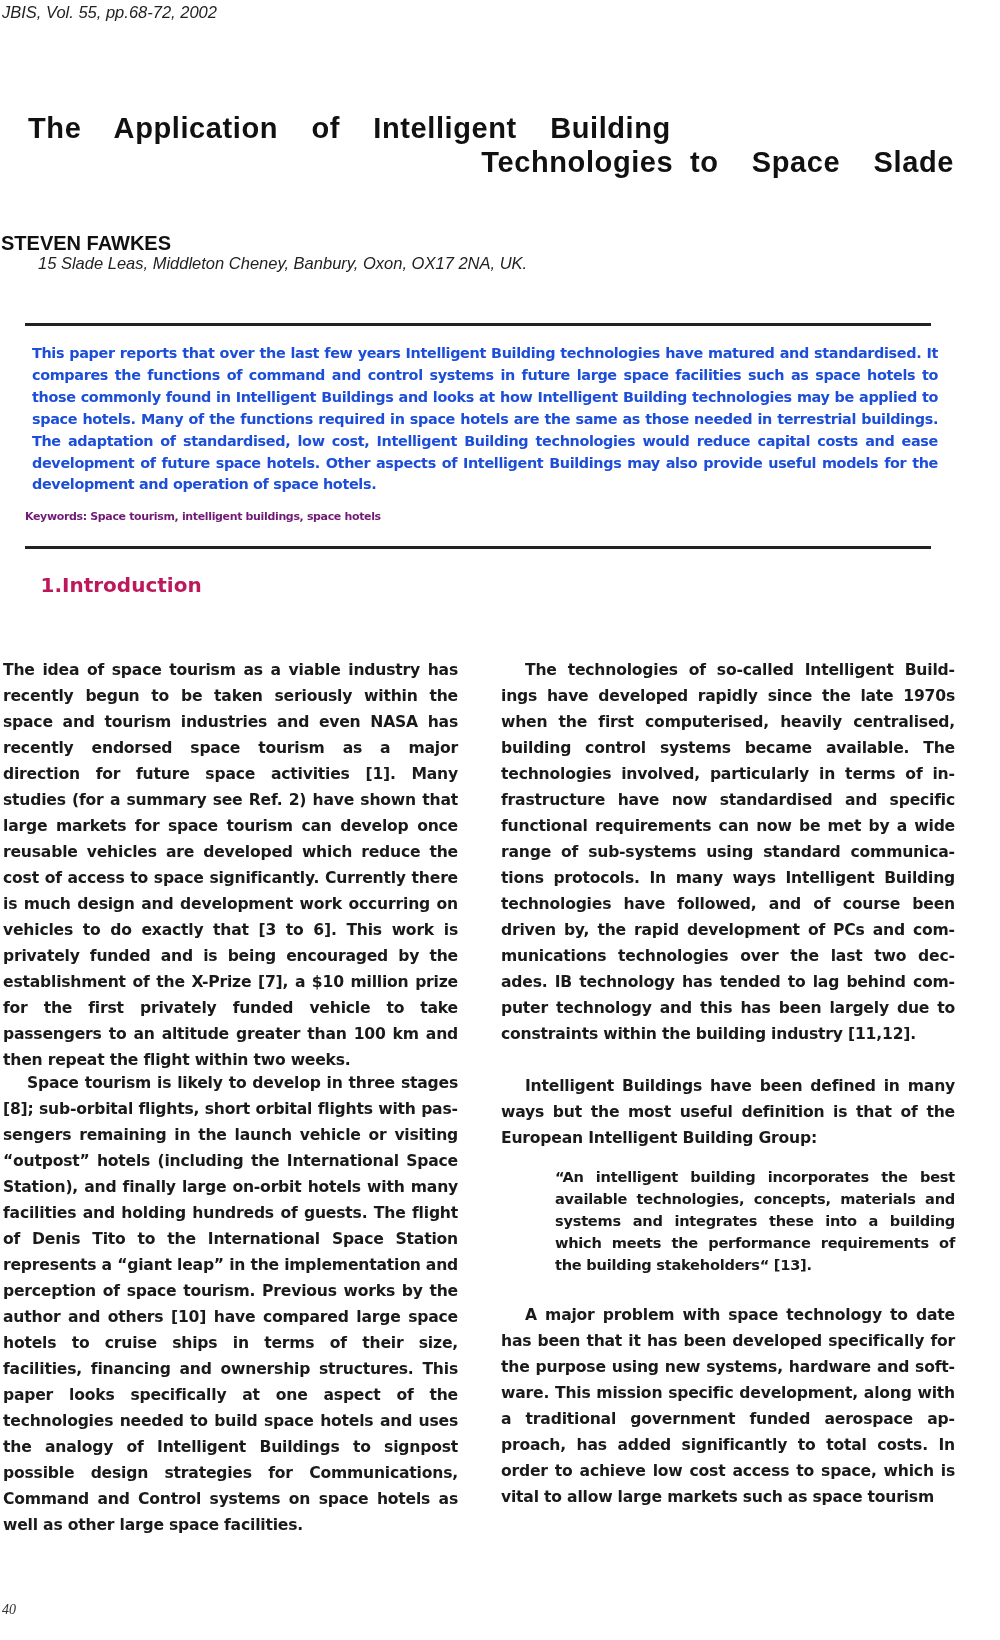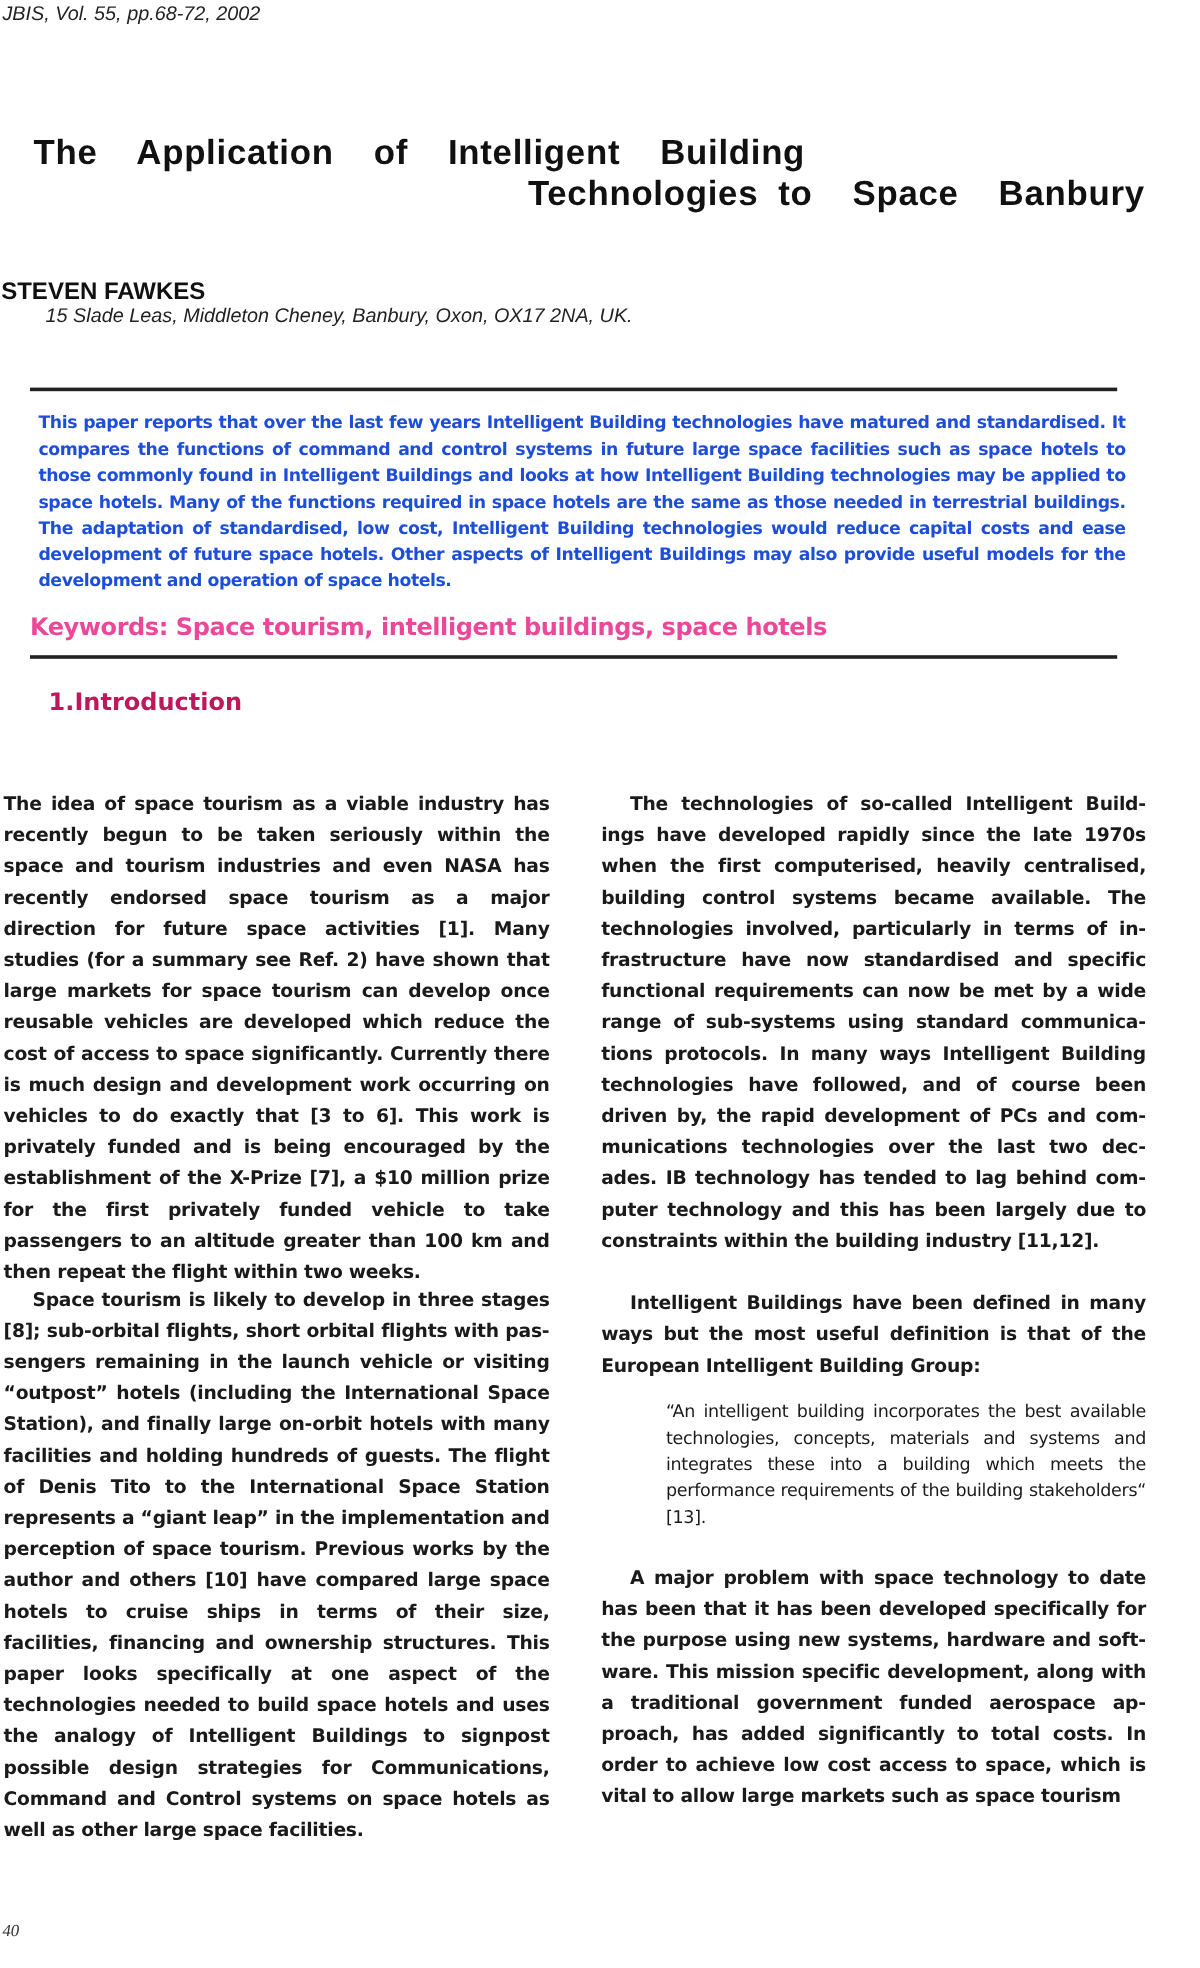--- a/index.html
+++ b/index.html
@@ -8,44 +8,44 @@
   .journal { left: 2px; top: 3px; font-family: "Liberation Sans", sans-serif; font-style: italic; font-size: 16.5px; color: #222; }
   .title { font-family: "Liberation Sans", sans-serif; font-weight: bold; font-size: 29px; color: #111; white-space: pre; word-spacing: 8px; letter-spacing: 0.6px; margin-left: 27px; }
   .title1 { left: 1px; top: 112px; }
   .title2 { right: 46px; top: 146px; }
   .author { left: 1px; top: 232px; font-family: "Liberation Sans", sans-serif; font-weight: bold; font-size: 20px; color: #111; }
   .address { left: 1px; top: 254px; font-family: "Liberation Sans", sans-serif; font-style: italic; font-size: 16.5px; color: #222; padding-left: 37px; }
   .rule { left: 25px; width: 906px; height: 3px; background: #222; }
   .rule1 { top: 323px; }
   .rule2 { top: 546px; }
   .abstract { left: 32px; top: 343px; width: 906px; font-family: "DejaVu Sans", sans-serif; font-weight: bold; font-size: 14.4px; line-height: 21.9px; text-align: justify; color: #1d4ed8; letter-spacing: -0.35px; }
-  .keywords { left: 25px; top: 510px; font-family: "DejaVu Sans", sans-serif; font-size: 20px; color: #ec4899; letter-spacing: -0.35px; font-weight: bold; }
+  .keywords { left: 25px; top: 510px; font-family: "DejaVu Sans", sans-serif; font-size: 11px; color: #701a75; letter-spacing: -0.35px; font-weight: bold; }
   .keywords .kl { font-weight: 900; }
   .section { left: 2px; top: 573px; font-family: "DejaVu Sans", sans-serif; font-weight: bold; font-size: 20px; color: #be185d; }
   .section .num { display: inline-block; width: 60px; }
   .col { font-family: "DejaVu Sans", sans-serif; font-weight: bold; font-size: 15.6px; line-height: 26px; text-align: justify; color: #1a1a1a; letter-spacing: -0.2px; hyphens: manual; }
   .col p { margin: 0; }
   .col p.indent { text-indent: 24px; }
   .left-col { left: 3px; width: 455px; }
   .right-col { left: 501px; width: 454px; }
   .lp1 { top: 657px; }
   .lp2 { top: 1070px; }
   .rp1 { top: 657px; }
   .rp2 { top: 1073px; }
-  .quote { left: 555px; top: 1166px; width: 400px; font-family: "DejaVu Sans", sans-serif; font-weight: normal; font-size: 14.6px; line-height: 22px; text-align: justify; color: #1a1a1a; letter-spacing: -0.25px; }
+  .quote { left: 555px; top: 1166px; width: 400px; font-family: "DejaVu Sans", sans-serif; font-weight: bold; font-size: 14.6px; line-height: 22px; text-align: justify; color: #1a1a1a; letter-spacing: -0.25px; }
   .rp3 { top: 1302px; }
   .pagenum { left: 2px; top: 1602px; font-family: "Liberation Serif", serif; font-style: italic; font-size: 14px; color: #333; }
 </style>
 </head>
 <body>
 
 <div class="abs journal">JBIS, Vol. 55, pp.68-72, 2002</div>
 
 <div class="abs title title1">The  Application  of  Intelligent  Building</div>
-<div class="abs title title2">Technologies to  Space  Banbury</div>
+<div class="abs title title2">Technologies to  Space  Slade</div>
 
 <div class="abs author">STEVEN FAWKES</div>
 <div class="abs address">15 Slade Leas, Middleton Cheney, Banbury, Oxon, OX17 2NA, UK.</div>
 
 <div class="abs rule rule1"></div>
 <div class="abs abstract">This paper reports that over the last few years Intelligent Building technologies have matured and standardised. It compares the functions of command and control systems in future large space facilities such as space hotels to those commonly found in Intelligent Buildings and looks at how Intelligent Building technologies may be applied to space hotels. Many of the functions required in space hotels are the same as those needed in terrestrial buildings. The adaptation of standardised, low cost, Intelligent Building technologies would reduce capital costs and ease development of future space hotels. Other aspects of Intelligent Buildings may also provide useful models for the development and operation of space hotels.</div>
 <div class="abs keywords"><span class="kl">Keywords:</span><span> Space tourism, intelligent buildings, space hotels</span></div>
 <div class="abs rule rule2"></div>
 
 <div class="abs section"><span class="num">1.</span><span>Introduction</span></div>

